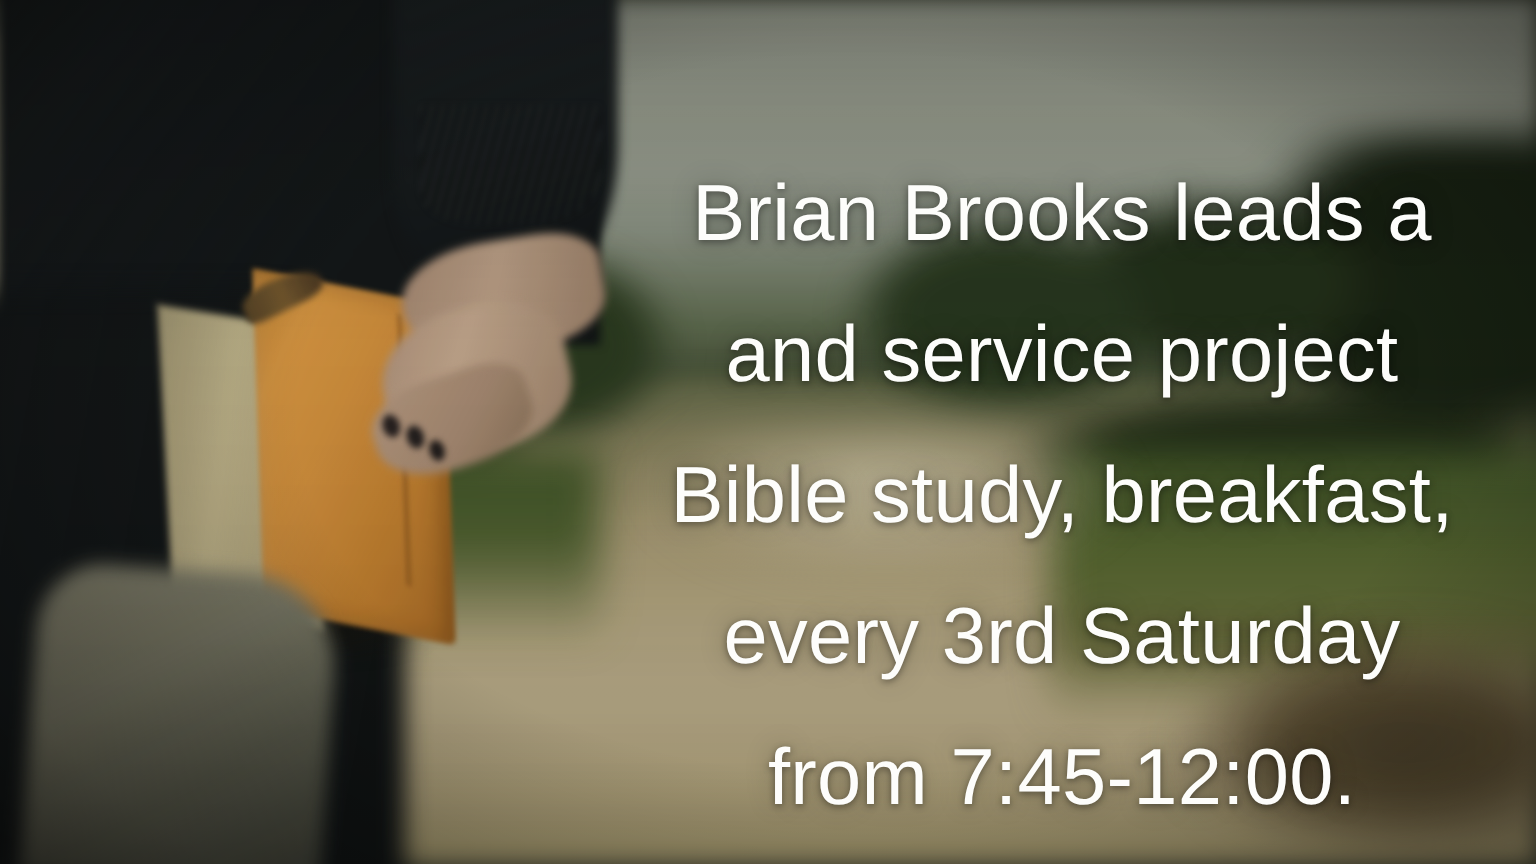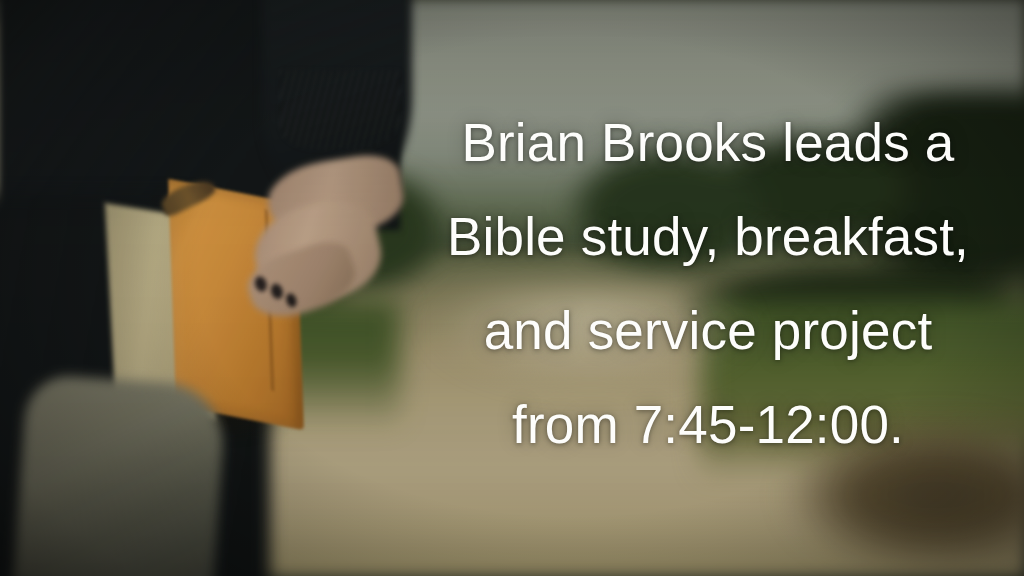--- a/index.html
+++ b/index.html
@@ -295,18 +295,19 @@
   <div class="layer" id="nails"></div>
 
   <div class="layer" id="jeans-lower"></div>
 
   <div class="layer" id="tone"></div>
   <div class="layer" id="lift"></div>
   <div class="layer" id="vignette"></div>
 
   <div id="caption">
     <span class="caption-line">Brian Brooks leads a</span>
+    <span class="caption-line">and service project</span>
     <span class="caption-line">Bible study, breakfast,</span>
-    <span class="caption-line">and service project</span>
+    <span class="caption-line">every 3rd Saturday</span>
     <span class="caption-line">from 7:45-12:00.</span>
   </div>
 
 </div>
 
 </body></html>

